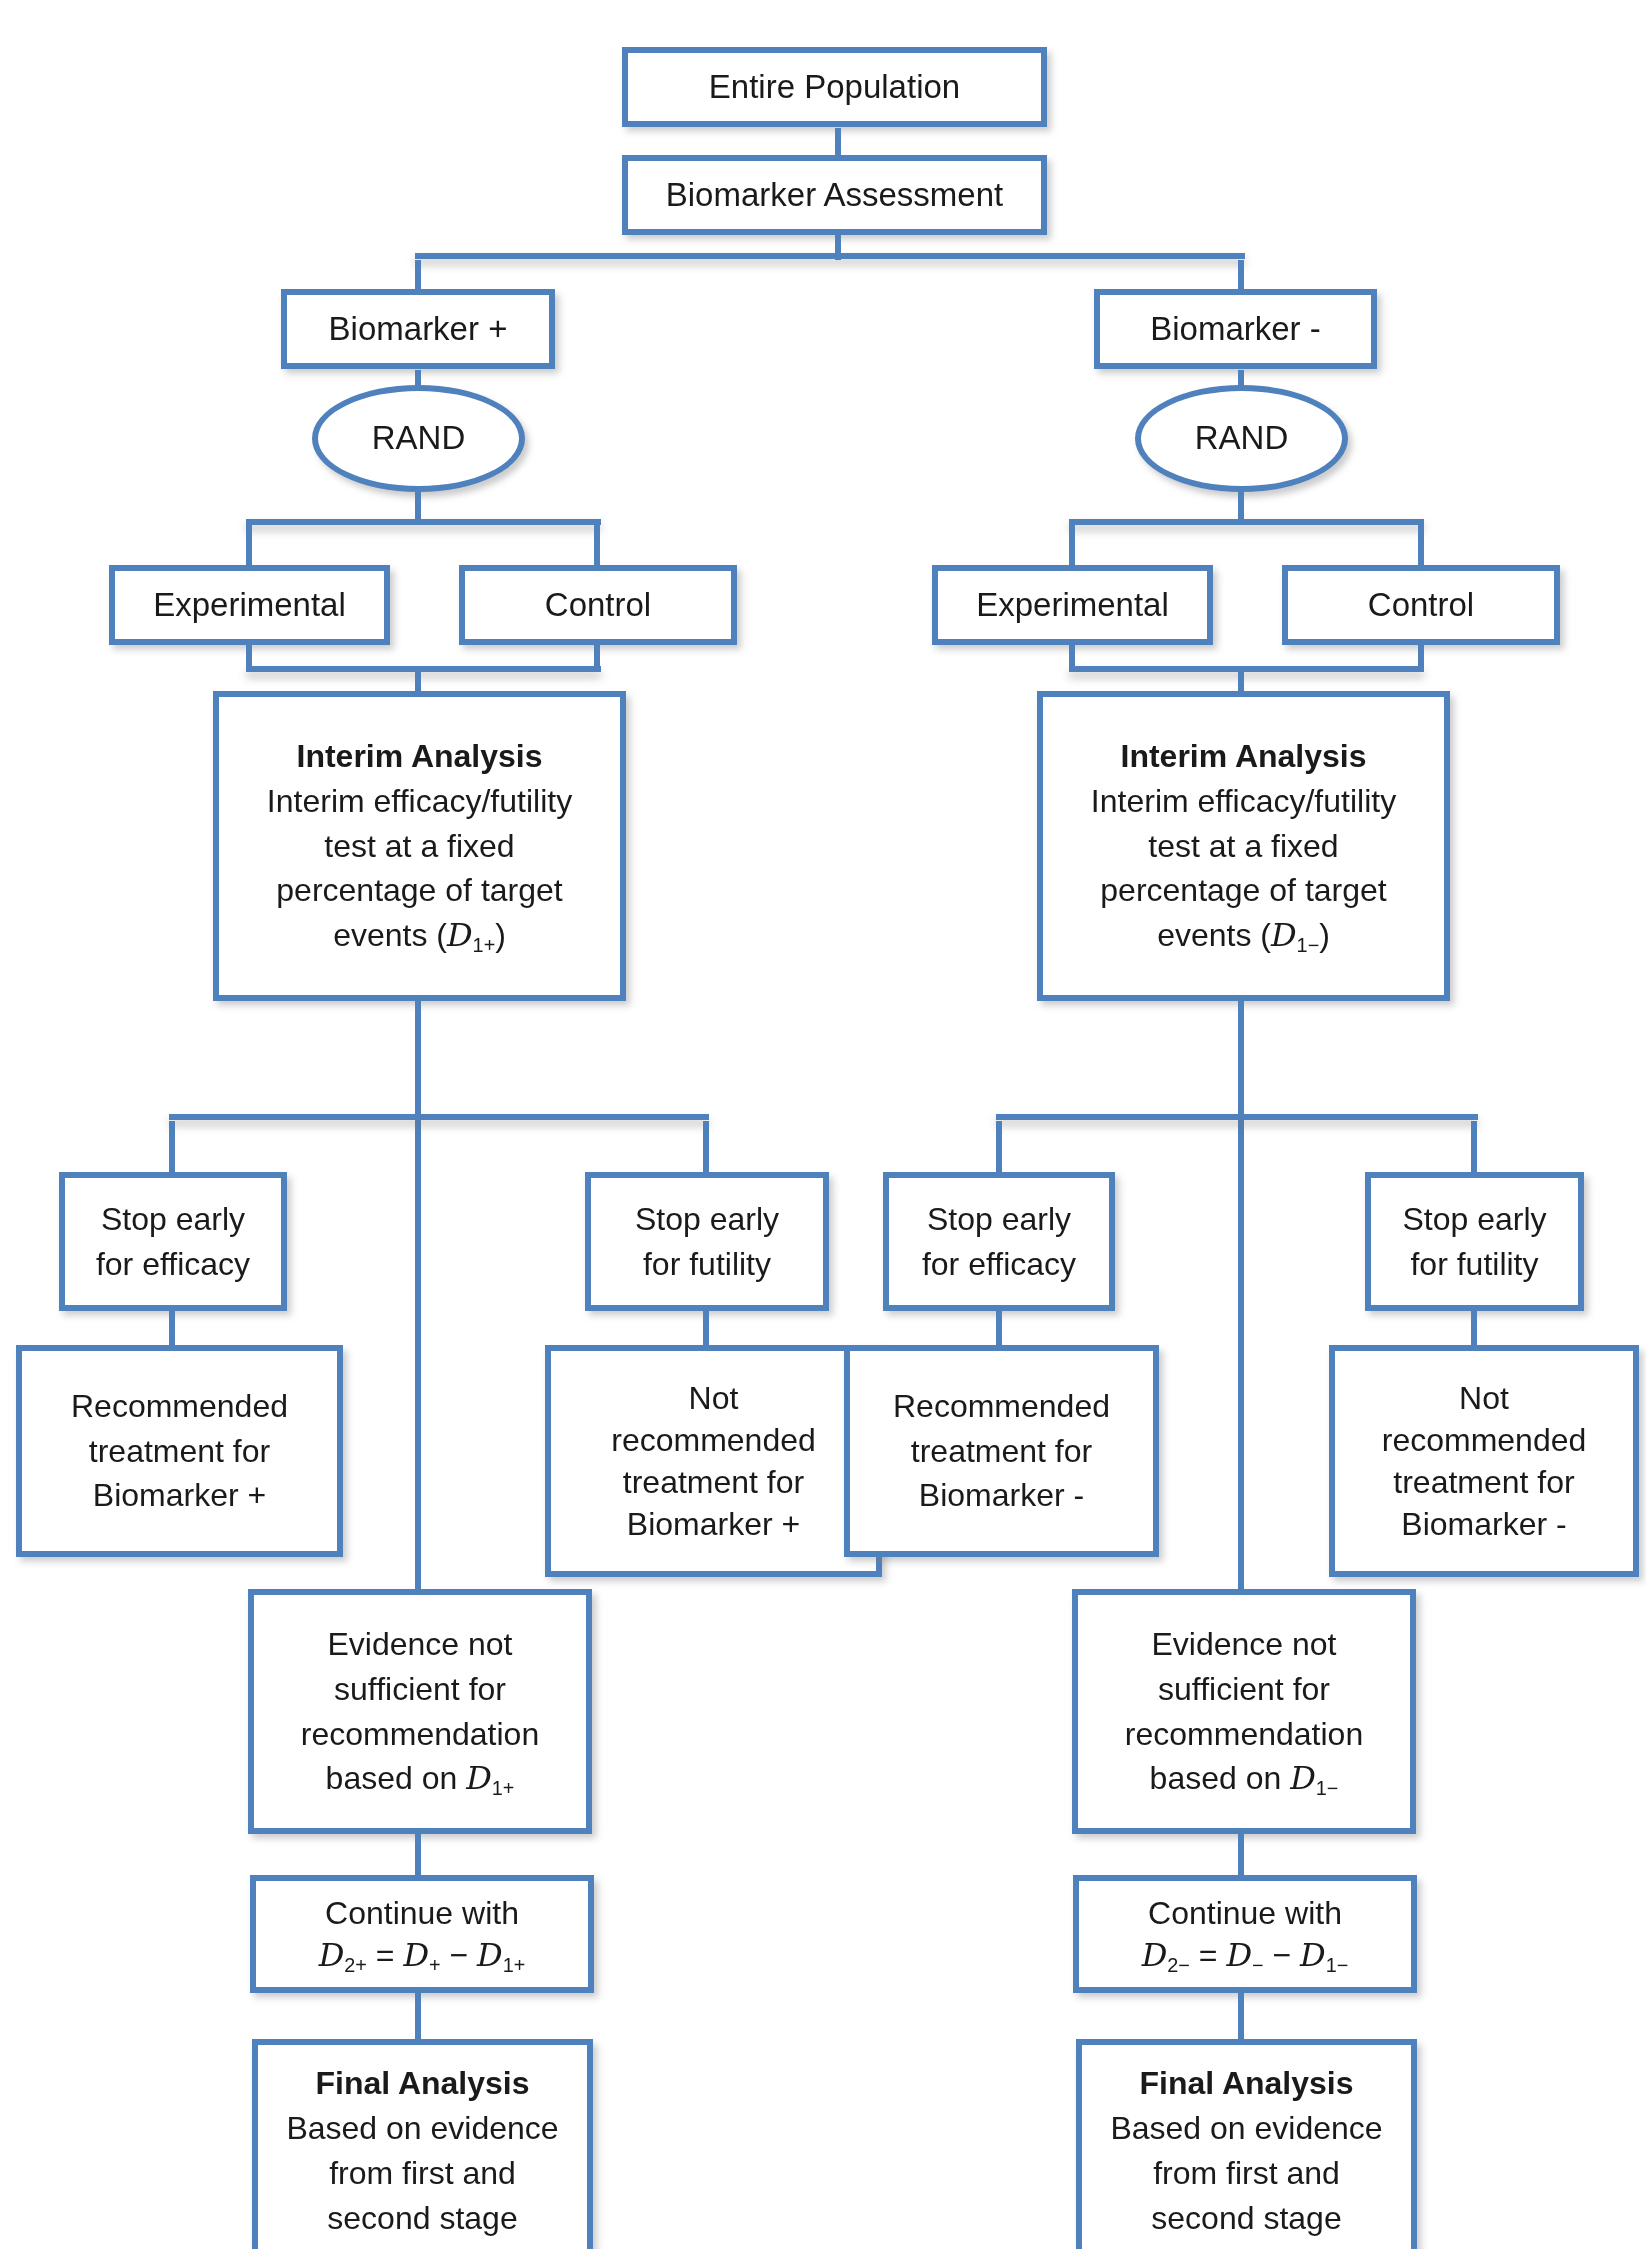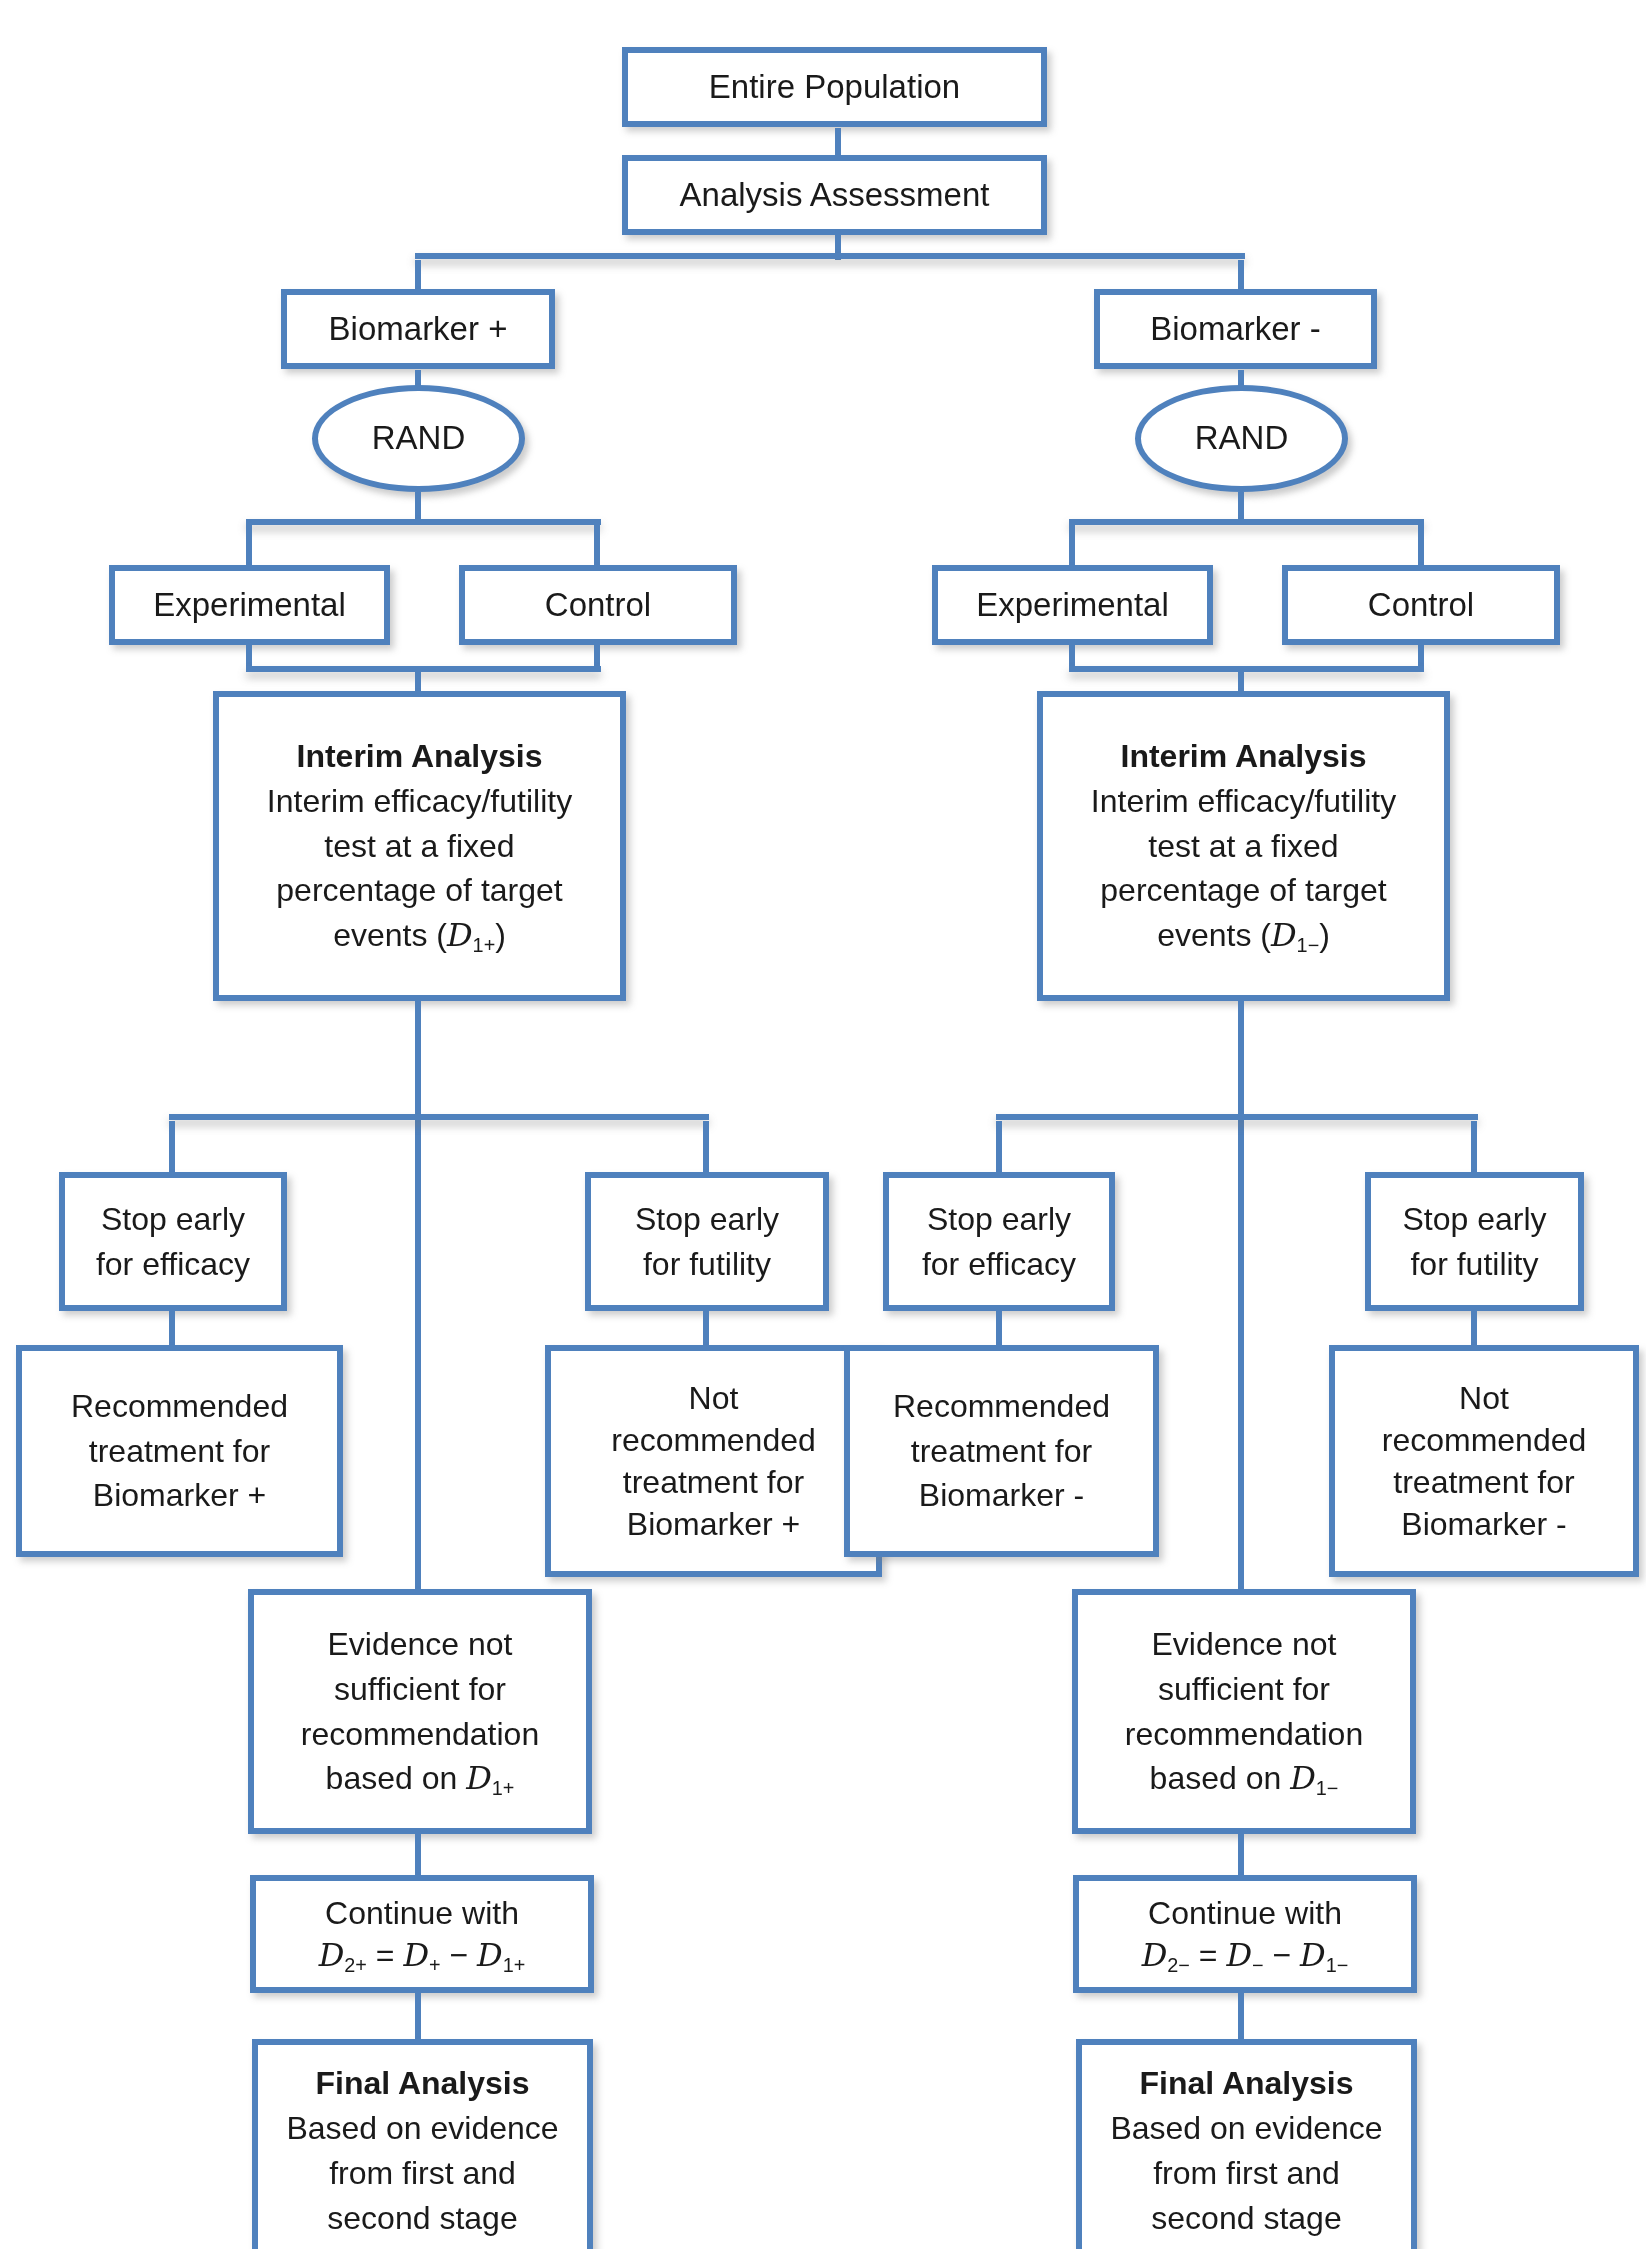--- a/index.html
+++ b/index.html
@@ -50,21 +50,21 @@
 </head>
 <body>
 
 <div id="diagram">
 
   <div class="node single" style="left:622px;top:10.3px;width:425px;height:80px;">
     <span class="label">Entire Population</span>
   </div>
 
   <div class="node single" style="left:622px;top:118px;width:425px;height:80px;">
-    <span class="label">Analysis Assessment</span>
+    <span class="label">Biomarker Assessment</span>
   </div>
 
   <div class="vline" style="left:835px;top:91px;height:27px;"></div>
   <div class="vline" style="left:835px;top:198px;height:25px;"></div>
   <div class="hline" style="left:415px;top:216px;width:830px;"></div>
   <div class="vline" style="left:415px;top:223px;height:30px;"></div>
   <div class="vline" style="left:1238px;top:223px;height:30px;"></div>
 
   <div class="node single" style="left:281px;top:252px;width:274px;height:80px;">
     <span class="label">Biomarker +</span>

